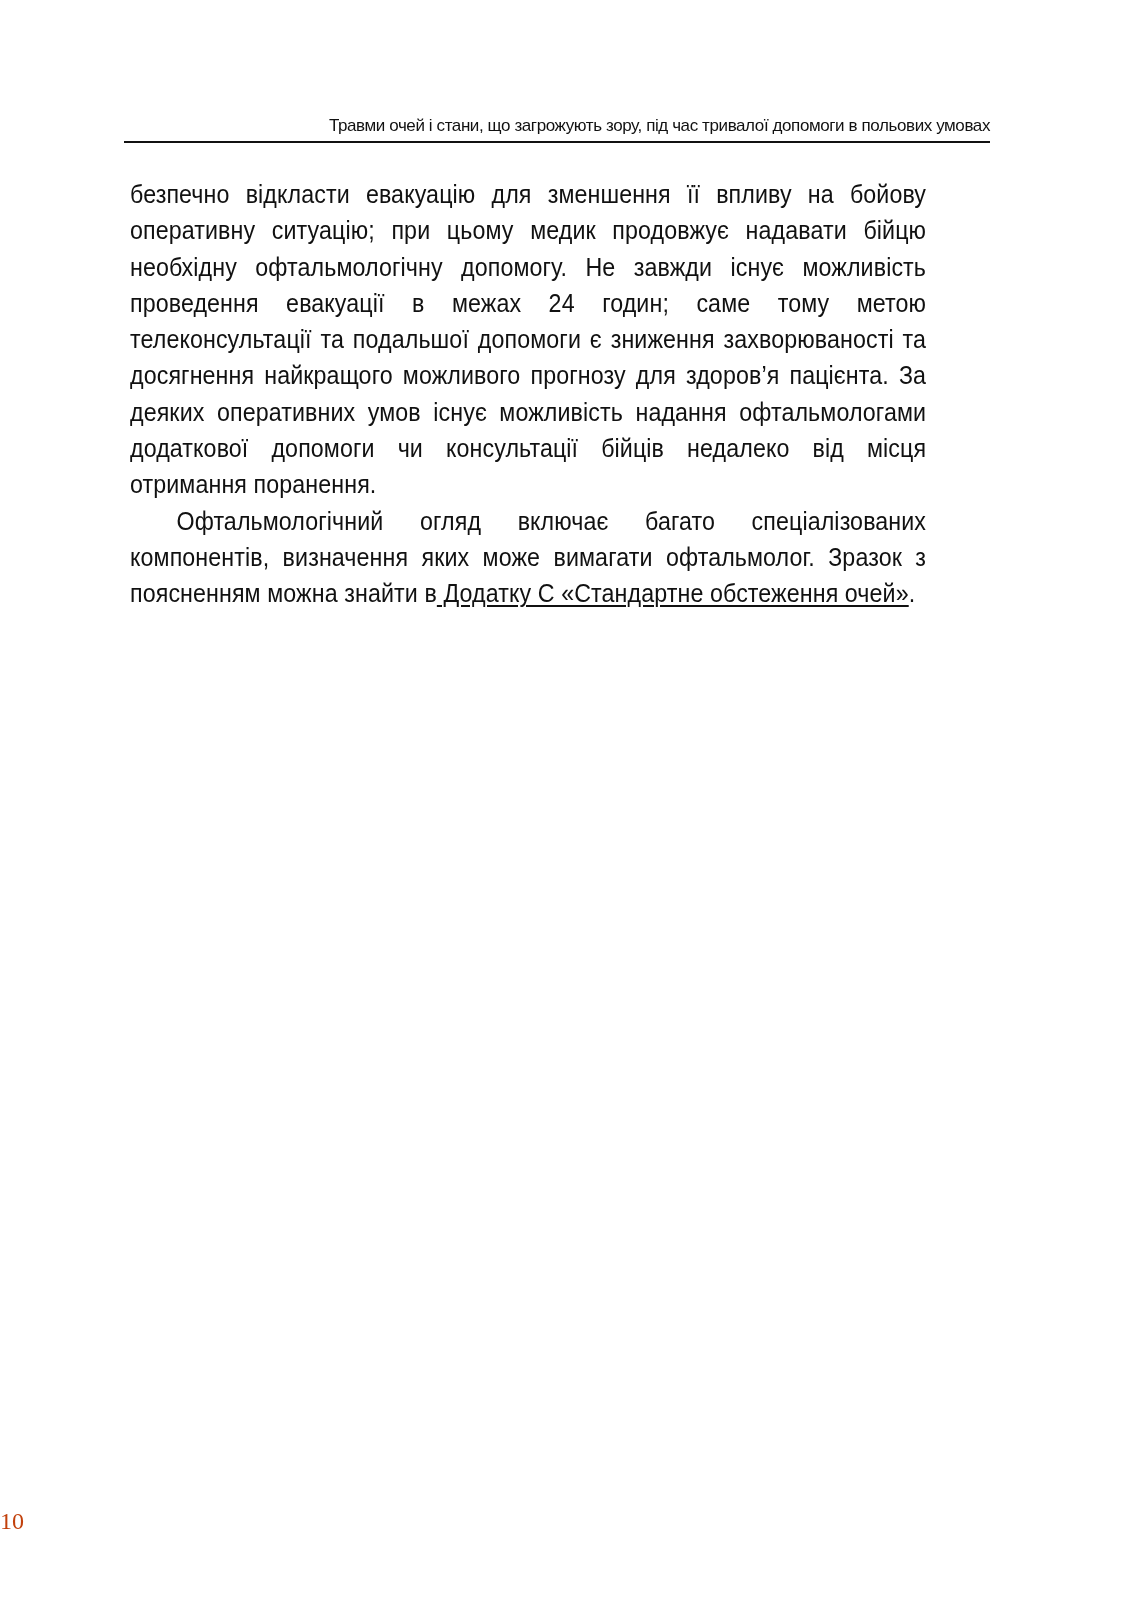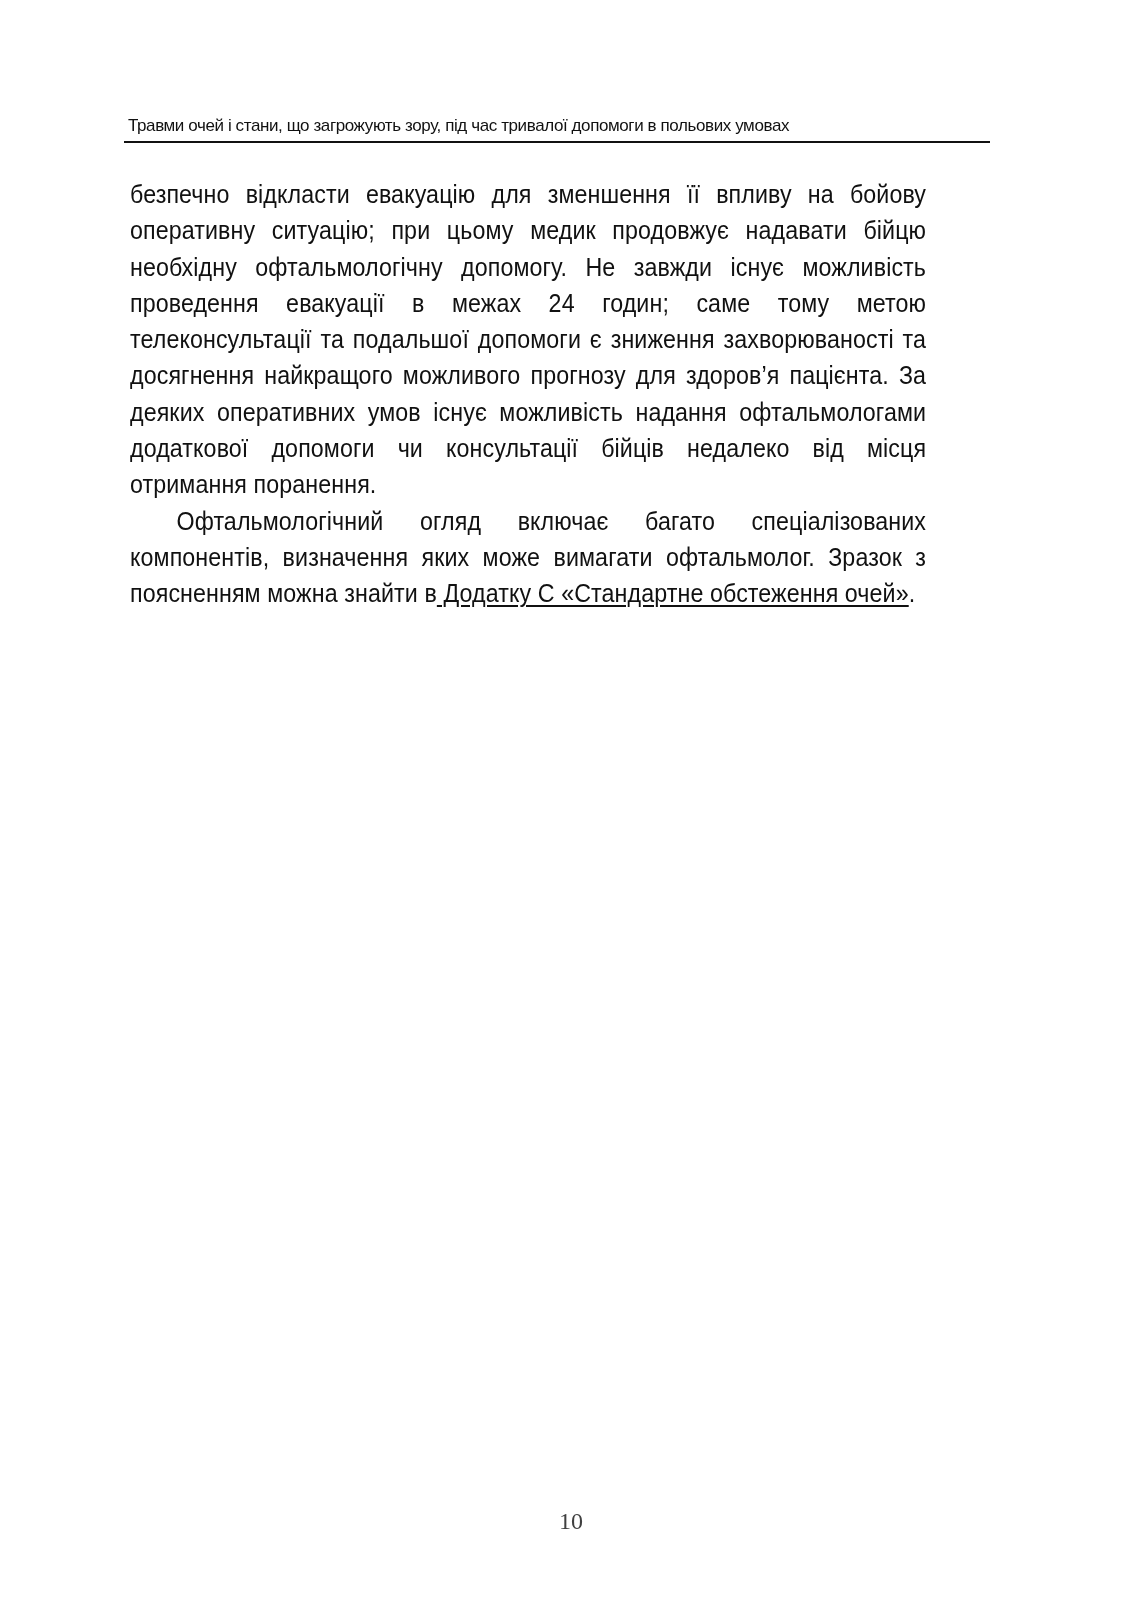--- a/index.html
+++ b/index.html
@@ -1,39 +1,39 @@
 <!DOCTYPE html>
 <html><head>
   <meta charset="utf-8">
   <style>
     html, body { margin: 0; padding: 0; background: #ffffff; }
     body { width: 1142px; height: 1615px; position: relative; overflow: hidden; }
     .page { position: absolute; left: 0; top: 0; width: 1142px; height: 1615px; background: #fff; }
     .running-header {
       position: absolute; left: 128px; top: 116px; width: 862px;
       font-family: "Liberation Sans Narrow", "Liberation Sans", sans-serif;
-      font-size: 17px; color: #111; letter-spacing: -0.4px;
+      font-size: 17px; color: #111; text-align: right; letter-spacing: -0.4px;
       white-space: nowrap;
     }
     .header-rule {
       position: absolute; left: 124px; top: 141px; width: 866px; height: 2px; background: #111;
     }
     .body-text {
       position: absolute; left: 130px; top: 176px; width: 856px;
       font-family: "Liberation Sans", sans-serif;
       font-size: 25px; line-height: 36.3px; color: #111;
       text-align: justify; letter-spacing: 0.1px;
       transform: scaleX(0.93); transform-origin: left top;
     }
     .body-text p { margin: 0; }
     .body-text p.indent { text-indent: 50px; }
     .link { color: #111; text-decoration: underline; text-decoration-thickness: 2px; text-underline-offset: 3px; }
     .page-number {
-      position: absolute; left: 0; width: 1142px; top: 1508px; text-align: center;
-      font-family: "Liberation Serif", serif; font-size: 24px; color: #404040;
+      position: absolute; left: 0; width: 1142px; top: 1508px; text-align: left;
+      font-family: "Liberation Serif", serif; font-size: 24px; color: #c2410c;
     }
   </style>
 </head>
 <body>
 
 <div class="page">
   <div class="running-header">Травми очей і стани, що загрожують зору, під час тривалої допомоги в польових умовах</div>
   <div class="header-rule"></div>
 
   <div class="body-text">

